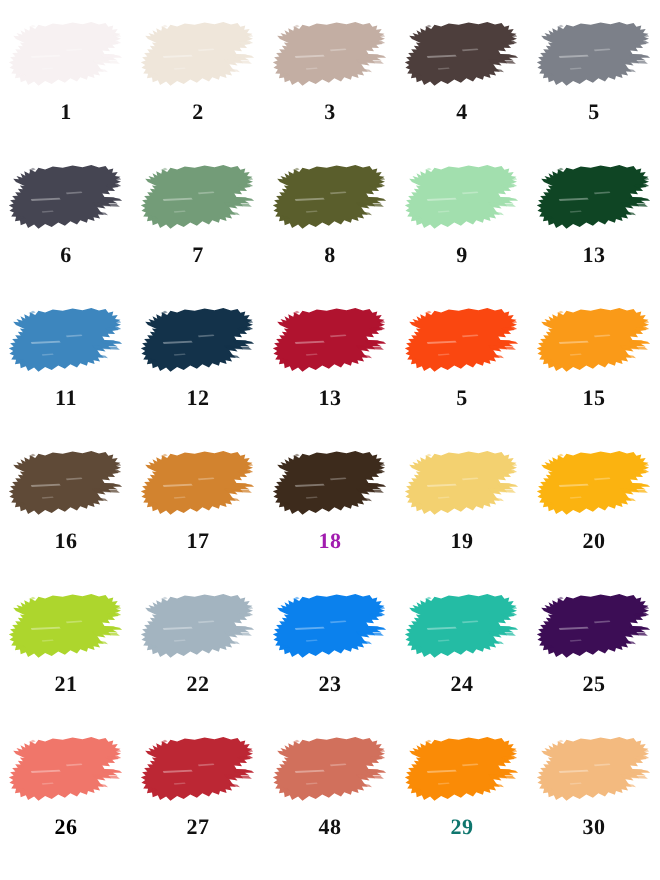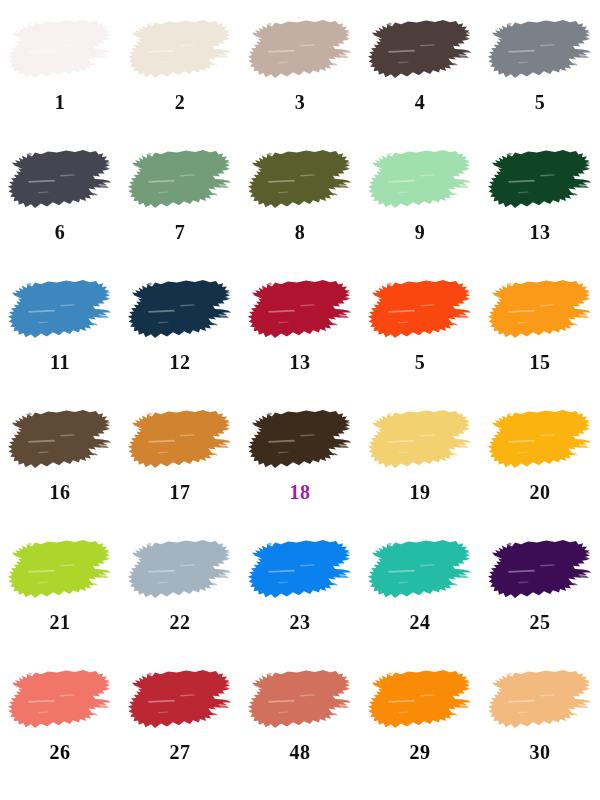--- a/index.html
+++ b/index.html
@@ -567,21 +567,21 @@
           <path d="M76,36.2 l22.0,1.2 l3.0,2.6 l-22.4,-1.0 z" fill="#FA8B06" opacity="0.75"></path>
           <path d="M80,44.0 l7.8,1.4 l2.4,2.2 l-8.4,-1.2 z" fill="#FA8B06" opacity="0.7"></path>
           <path d="M95,14.0 l5.4,-0.6 l1.8,1.8 l-5.4,0.8 z" fill="#FA8B06" opacity="0.6"></path>
           <path d="M18,6.5 l4.0,-2.0 l2.4,1.4 l-4.2,2.0 z" fill="#FA8B06" opacity="0.5"></path>
           <path d="M9,48.0 l4.4,1.2 l1.6,2.0 l-4.6,-1.0 z" fill="#FA8B06" opacity="0.55"></path>
           <path d="M20,33 l26,-1.2 l1.2,1.6 l-26.4,1.4 z" fill="#ffffff" opacity="0.35"></path>
           <path d="M52,27 l14,-0.8 l0.9,1.3 l-14.2,1.0 z" fill="#ffffff" opacity="0.28"></path>
           <path d="M30,44 l10,-0.6 l0.8,1.2 l-10.2,0.8 z" fill="#ffffff" opacity="0.22"></path>
         </svg>
       </div>
-      <div class="swatch-label" style="color: #000000; text-align: center;">29</div>
+      <div class="swatch-label" style="color: #0f766e; text-align: center;">29</div>
     </div>
     <div class="swatch-cell row-6">
       <div class="stroke-wrap">
         <svg viewBox="0 0 104 66" preserveAspectRatio="none">
           <path d="M6.5,17.5 L4.0,14.6 L9.2,15.0 L7.0,12.0 L12.4,13.6 L10.6,9.6 L15.0,11.8 L14.0,7.6 L18.6,10.0 L19.6,6.2 L24.0,8.4 L27.0,4.6 L33.0,6.2 L40.0,3.4 L49.0,4.6 L58.0,2.4 L67.0,4.0 L75.0,2.0 L82.0,4.2 L88.0,3.0 L90.5,6.4 L95.0,5.2 L94.0,9.0 L99.0,8.4 L96.6,12.0 L101.5,12.6 L97.4,15.4 L102.0,17.2 L96.5,19.2 L100.0,22.0 L94.0,22.6 L96.6,25.6 L90.0,25.4 L92.0,28.6 L85.0,27.8 L87.0,31.0 L95.0,31.4 L102.0,33.6 L94.5,34.4 L99.0,37.0 L90.5,36.6 L93.0,39.6 L85.0,38.4 L88.0,41.6 L80.5,40.4 L83.0,44.0 L86.5,47.2 L81.0,47.0 L83.0,50.6 L77.0,49.4 L78.0,53.0 L72.0,51.0 L71.0,54.6 L65.0,52.2 L62.0,56.0 L56.0,53.2 L51.0,57.2 L45.0,54.2 L39.0,58.4 L33.0,55.6 L27.0,60.0 L23.0,56.2 L17.5,59.2 L15.5,55.0 L10.8,56.8 L10.2,52.4 L5.6,53.2 L6.6,49.0 L2.2,48.8 L4.6,45.2 L0.6,43.6 L4.0,41.0 L0.0,38.6 L4.4,37.0 L1.2,34.0 L6.0,33.4 L3.0,30.2 L8.2,30.0 L5.8,26.8 L10.8,27.0 L8.2,23.6 L12.8,24.0 L10.0,20.6 L14.4,21.0 Z" fill="#F3BA7F"></path>
           <path d="M88,20.5 l10.5,-1.6 l3.6,2.2 l-9.8,1.8 z" fill="#F3BA7F" opacity="0.85"></path>
           <path d="M84,31.4 l16.5,1.0 l2.6,2.4 l-17.2,-0.8 z" fill="#F3BA7F" opacity="0.8"></path>
           <path d="M76,36.2 l22.0,1.2 l3.0,2.6 l-22.4,-1.0 z" fill="#F3BA7F" opacity="0.75"></path>
           <path d="M80,44.0 l7.8,1.4 l2.4,2.2 l-8.4,-1.2 z" fill="#F3BA7F" opacity="0.7"></path>
           <path d="M95,14.0 l5.4,-0.6 l1.8,1.8 l-5.4,0.8 z" fill="#F3BA7F" opacity="0.6"></path>

